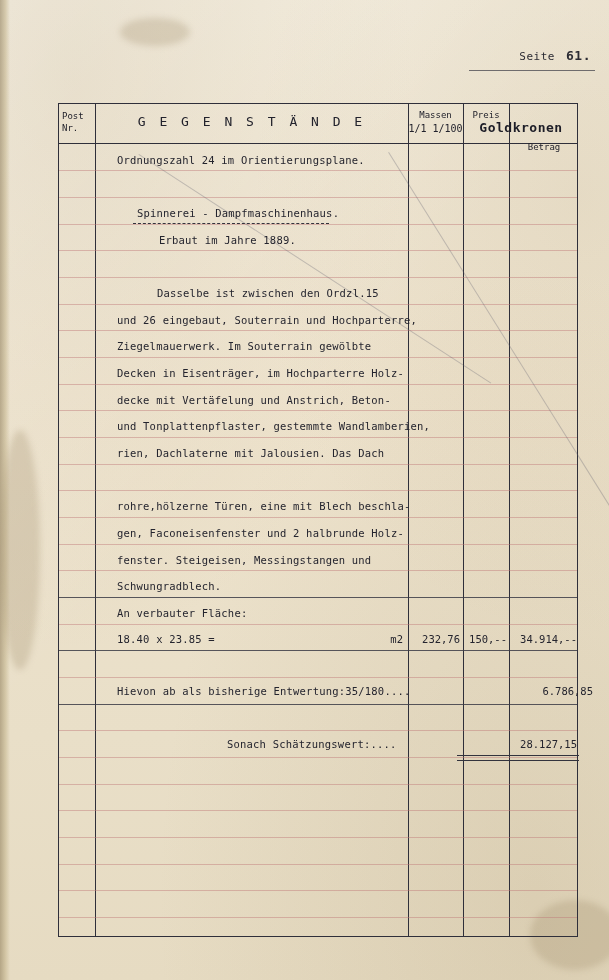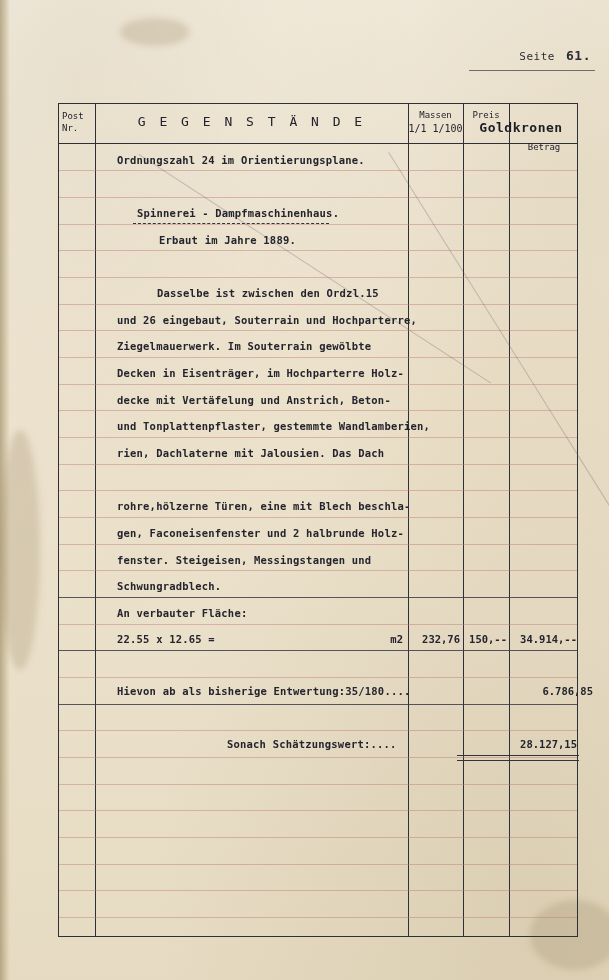--- a/index.html
+++ b/index.html
@@ -110,21 +110,20 @@
     left: 404px; top: 18px; width: 116px;
     font-size: 13px; font-weight: bold; letter-spacing: 0.5px; color: #1d1d27;
   }
 
   
   .body-area {
     position: absolute;
     left: 0; right: 0;
     top: 40px;
     bottom: 0;
-    font-weight: bold;
   }
   .rule {
     position: absolute;
     left: 0;
     right: 0;
     height: 1px;
     background: rgba(190,120,120,0.45);
   }
   .rule.strong { background: rgba(60,60,70,0.85); }
 
@@ -266,21 +265,21 @@
       <div class="txt" style="left:58px; top:223px;">Decken in Eisenträger, im Hochparterre Holz-</div>
       <div class="txt" style="left:58px; top:250px;">decke mit Vertäfelung und Anstrich, Beton-</div>
       <div class="txt" style="left:58px; top:276px;">und Tonplattenpflaster, gestemmte Wandlamberien,</div>
       <div class="txt" style="left:58px; top:303px;">rien, Dachlaterne mit Jalousien. Das Dach</div>
       <div class="txt" style="left:58px; top:356px;">rohre,hölzerne Türen, eine mit Blech beschla-</div>
       <div class="txt" style="left:58px; top:383px;">gen, Faconeisenfenster und 2 halbrunde Holz-</div>
       <div class="txt" style="left:58px; top:410px;">fenster. Steigeisen, Messingstangen und</div>
       <div class="txt" style="left:58px; top:436px;">Schwungradblech.</div>
       <div class="txt" style="left:58px; top:463px;">An verbauter Fläche:</div>
 
-      <div class="txt" style="left:58px; top:489px;">22.55 x 12.65 =</div>
+      <div class="txt" style="left:58px; top:489px;">18.40 x 23.85 =</div>
       <div class="num-cell" style="left:300px; top:489px; width:44px;">m2</div>
       <div class="num-cell" style="left:351px; top:489px; width:50px;">232,76</div>
       <div class="num-cell" style="left:404px; top:489px; width:44px;">150,--</div>
       <div class="num-cell" style="left:452px; top:489px; width:66px;">34.914,--</div>
 
       <div class="txt" style="left:58px; top:541px;">Hievon ab als bisherige Entwertung:35/180....</div>
       <div class="num-cell" style="left:468px; top:541px; width:66px;">6.786,85</div>
 
       <div class="txt" style="left:168px; top:594px;">Sonach Schätzungswert:....</div>
       <div class="num-cell" style="left:452px; top:594px; width:66px;">28.127,15</div>

